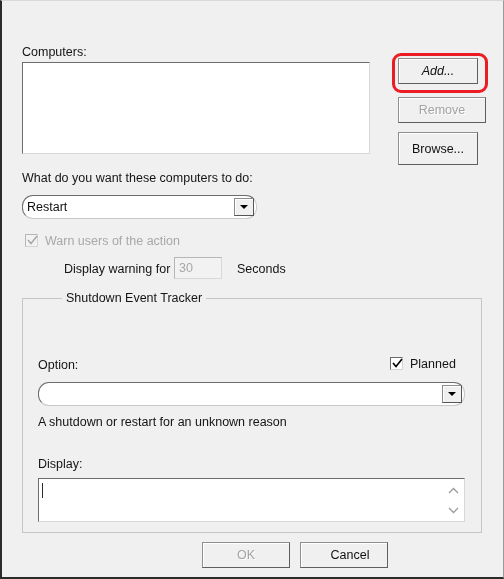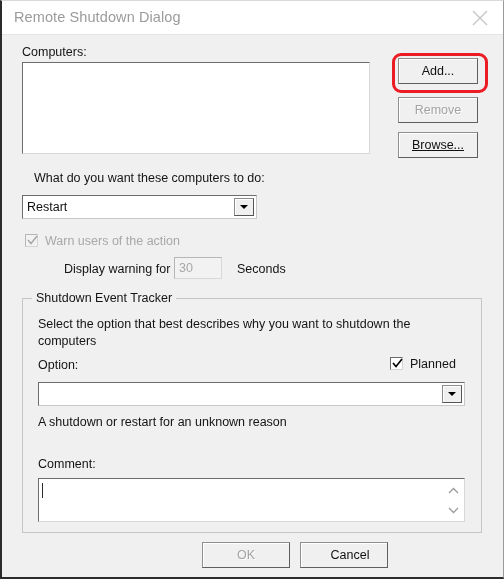--- a/index.html
+++ b/index.html
@@ -96,20 +96,21 @@
 
   
   .combo {
     position: absolute;
     box-sizing: border-box;
     background: #ffffff;
     border-top: 1px solid #6d6d6d;
     border-left: 1px solid #6d6d6d;
     border-right: 1px solid #c8c8c8;
     border-bottom: 1px solid #c8c8c8;
+    border-radius: 11px;
   }
   .combo-value {
     position: absolute;
     left: 4px;
     top: 50%;
     transform: translateY(-50%);
     font-size: 12.5px;
     color: #101010;
     white-space: nowrap;
   }
@@ -156,20 +157,21 @@
     box-sizing: border-box;
     border: 1px solid #c6c6c6;
   }
   #group-title {
     position: absolute;
     background: #f0f0f0;
     padding: 0 4px;
     font-size: 12.5px;
     color: #141414;
     white-space: nowrap;
+    margin-left: 30px;
   }
 
   
   #comment-scroll {
     position: absolute;
     right: 1px;
     top: 1px;
     bottom: 1px;
     width: 19px;
     background: #ffffff;
@@ -199,45 +201,34 @@
     border: 3px solid #ec1c24;
     border-radius: 9px;
     pointer-events: none;
   }
 </style>
 </head>
 <body>
 
 <div id="dialog">
 
-  <div id="titlebar">
-    <div id="title-text">Remote Shutdown Dialog</div>
-    <div id="close-btn">
-      <span>
-        <svg width="18" height="16" viewBox="0 0 18 16">
-          <line x1="1" y1="1" x2="15" y2="15" stroke="#c7c7c7" stroke-width="1.4"></line>
-          <line x1="15" y1="1" x2="1" y2="15" stroke="#c7c7c7" stroke-width="1.4"></line>
-        </svg>
-      </span>
-    </div>
-  </div>
 
   <div class="lbl" style="left:20px; top:44px;">Computers:</div>
 
   <div class="sunken" style="left:20px; top:61px; width:348px; height:92px;"></div>
 
-  <div class="btn" style="left:396px; top:57px; width:80px; height:26px;">Add...</div>
-
-  <div class="btn disabled" style="left:396px; top:96px; width:80px; height:26px;">Remove</div>
-
-  <div class="btn" style="left:396px; top:131px; width:80px; height:26px;text-decoration:underline;">Browse...</div>
+  <div class="btn" style="left:396px; top:57px; width:80px; height:26px;font-style:italic;">Add...</div>
+
+  <div class="btn disabled" style="left:396px; top:96px; width:88px; height:26px;">Remove</div>
+
+  <div class="btn" style="left:396px; top:131px; width:80px; height:33px;">Browse...</div>
 
   <div id="highlight" style="left: 390px; top: 52px; width: 96px; height: 40px; border-color: rgb(236, 28, 36);"></div>
 
-  <div class="lbl" style="left:32px; top:170px;">What do you want these computers to do:</div>
+  <div class="lbl" style="left:20px; top:170px;">What do you want these computers to do:</div>
 
   <div class="combo" style="left:20px; top:194px; width:235px; height:24px;">
     <span class="combo-value">Restart</span>
     <span class="combo-caret">
       <span class="tri-down"></span>
     </span>
   </div>
 
   <div class="chk disabled" style="left:23px; top:233px;">
     <svg width="11" height="11" viewBox="0 0 11 11">
@@ -250,40 +241,39 @@
 
   <div class="sunken" style="left:172px; top:256px; width:48px; height:22px; background:#f2f2f2; border-top-color:#b6b6b6; border-left-color:#b6b6b6;">
     <span style="position:absolute; left:4px; top:3px; font-size:12.5px; color:#a8a8a8;">30</span>
   </div>
 
   <div class="lbl" style="left:235px; top:261px;">Seconds</div>
 
   <div id="group" style="left:20px; top:297px; width:460px; height:235px;"></div>
   <div id="group-title" style="left:30px; top:290px;">Shutdown Event Tracker</div>
 
-  <div style="position:absolute; left:36px; top:315px; width:420px; font-size:12.5px; color:#141414; line-height:17px;">Select the option that best describes why you want to shutdown the computers</div>
 
   <div class="lbl" style="left:36px; top:357px;">Option:</div>
 
   <div class="chk" style="left:388px; top:356px;">
     <svg width="11" height="11" viewBox="0 0 11 11">
       <polyline points="1,5 4,8.5 10,1" fill="none" stroke="#000000" stroke-width="1.6"></polyline>
     </svg>
   </div>
   <div class="lbl" style="left:408px; top:356px;">Planned</div>
 
   <div class="combo" style="left:36px; top:381px; width:427px; height:24px;">
     <span class="combo-caret">
       <span class="tri-down"></span>
     </span>
   </div>
 
   <div class="lbl" style="left:36px; top:414px;">A shutdown or restart for an unknown reason</div>
 
-  <div class="lbl" style="left:36px; top:456px;">Comment:</div>
+  <div class="lbl" style="left:36px; top:456px;">Display:</div>
 
   <div class="sunken" style="left:36px; top:477px; width:427px; height:44px;">
     <span id="comment-caret"></span>
     <span style="position:absolute; left:6px; top:4px; font-size:12.5px; color:#101010;"></span>
     <div id="comment-scroll">
       <span class="sb-arrow" style="top:1px;">
         <svg width="11" height="8" viewBox="0 0 11 8">
           <polyline points="1,6 5.5,1.5 10,6" fill="none" stroke="#9b9b9b" stroke-width="1.3"></polyline>
         </svg>
       </span>

